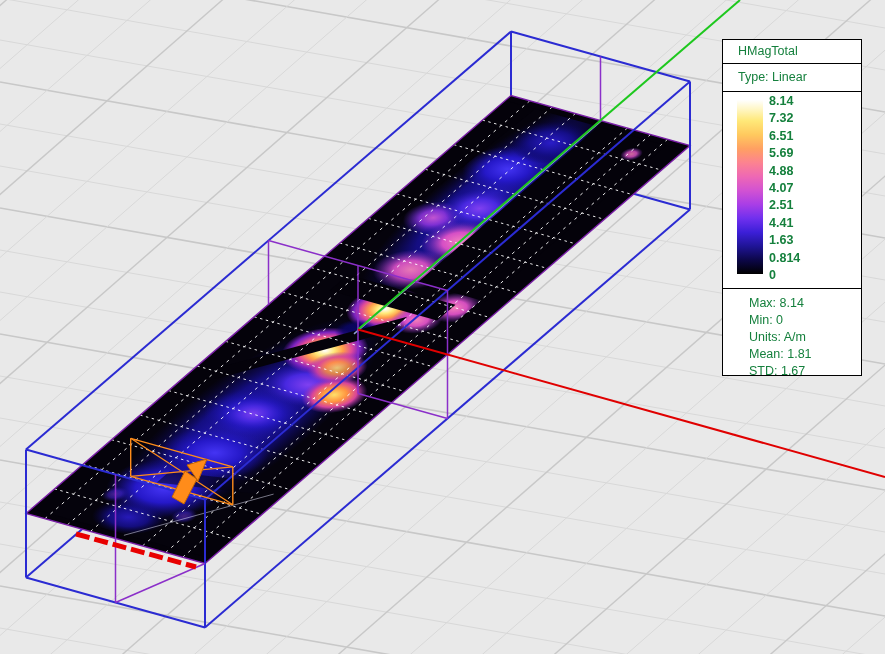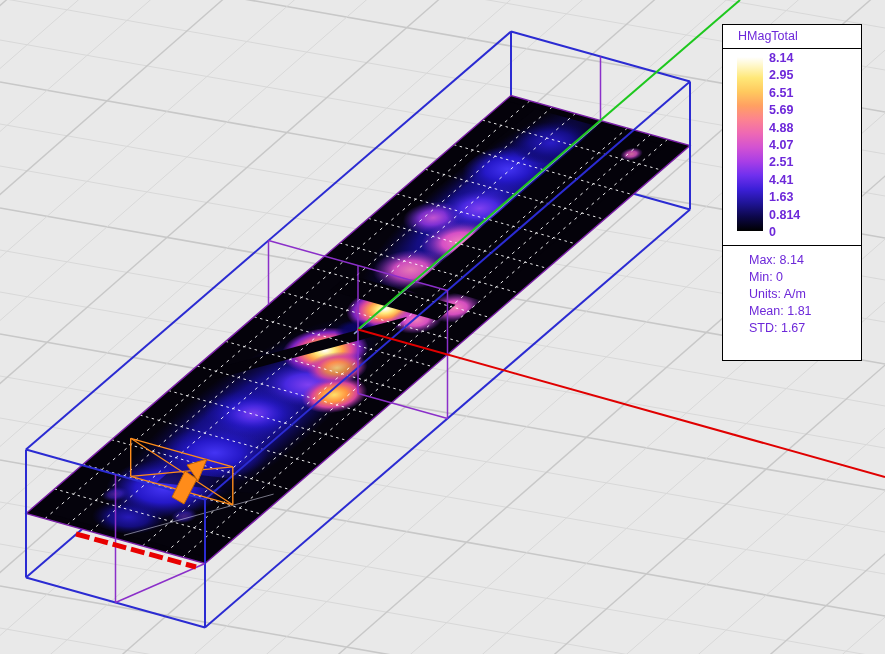--- a/index.html
+++ b/index.html
@@ -6,23 +6,23 @@
   body{
     width:885px;height:654px;overflow:hidden;
     background:#e9e9e9;
     font-family:"Liberation Sans", sans-serif;
     position:relative;
   }
   .viewport{position:absolute;left:0;top:0;width:885px;height:654px;}
   svg{position:absolute;left:0;top:0;}
   
   .legend{
-    position:absolute;left:722px;top:24px;width:140px;height:337px;
+    position:absolute;left:722px;top:39px;width:140px;height:337px;
     background:#ffffff;border:1px solid #000;box-sizing:border-box;
-    color:#6d28d9;font-size:12.5px;
+    color:#15803d;font-size:12.5px;
   }
   .legend .row{
     border-bottom:1px solid #000;height:23px;line-height:23px;
     padding-left:15px;white-space:nowrap;overflow:hidden;
   }
   .legend .row.type{height:27px;line-height:27px;}
   .cbar-wrap{position:relative;height:196px;border-bottom:1px solid #000;font-weight:bold;}
   .cbar{
     position:absolute;left:14px;top:8px;width:26px;height:174px;
   }
@@ -285,25 +285,26 @@
 <polygon points="172,497 184,504 197,479 185,471" fill="#ff8c1a" stroke="#c26400" stroke-width="1"></polygon>
 <polygon points="207,459 187,465 198,481" fill="#ff8c1a" stroke="#c26400" stroke-width="1"></polygon>
 </g>
       <line x1="76.0" y1="534.0" x2="196.0" y2="567.0" stroke="#e80000" stroke-width="5" stroke-dasharray="14 5"></line>
       <line x1="358.0" y1="329.5" x2="740.0" y2="0.0" stroke="#1ec81e" stroke-width="2"></line>
       <line x1="358.0" y1="329.5" x2="885.0" y2="477.0" stroke="#e00000" stroke-width="2"></line>
     </svg>
 
   <div class="legend">
     <div class="row">HMagTotal</div>
+    <div class="row type">Type: Linear</div>
     <div class="cbar-wrap">
       <div class="cbar" style="background: linear-gradient(rgb(255, 255, 255) 0%, rgb(255, 247, 200) 5%, rgb(255, 232, 120) 12%, rgb(255, 201, 94) 20%, rgb(255, 160, 98) 28%, rgb(252, 131, 144) 36%, rgb(238, 104, 180) 44%, rgb(210, 82, 210) 52%, rgb(169, 62, 230) 60%, rgb(112, 48, 238) 68%, rgb(60, 31, 216) 76%, rgb(31, 20, 150) 84%, rgb(12, 7, 72) 92%, rgb(0, 0, 0) 100%);"></div>
       <div class="cbar-values">
           <div>8.14</div>
-          <div>2.95</div>
+          <div>7.32</div>
           <div>6.51</div>
           <div>5.69</div>
           <div>4.88</div>
           <div>4.07</div>
           <div>2.51</div>
           <div>4.41</div>
           <div>1.63</div>
           <div>0.814</div>
           <div>0</div>
         </div>

